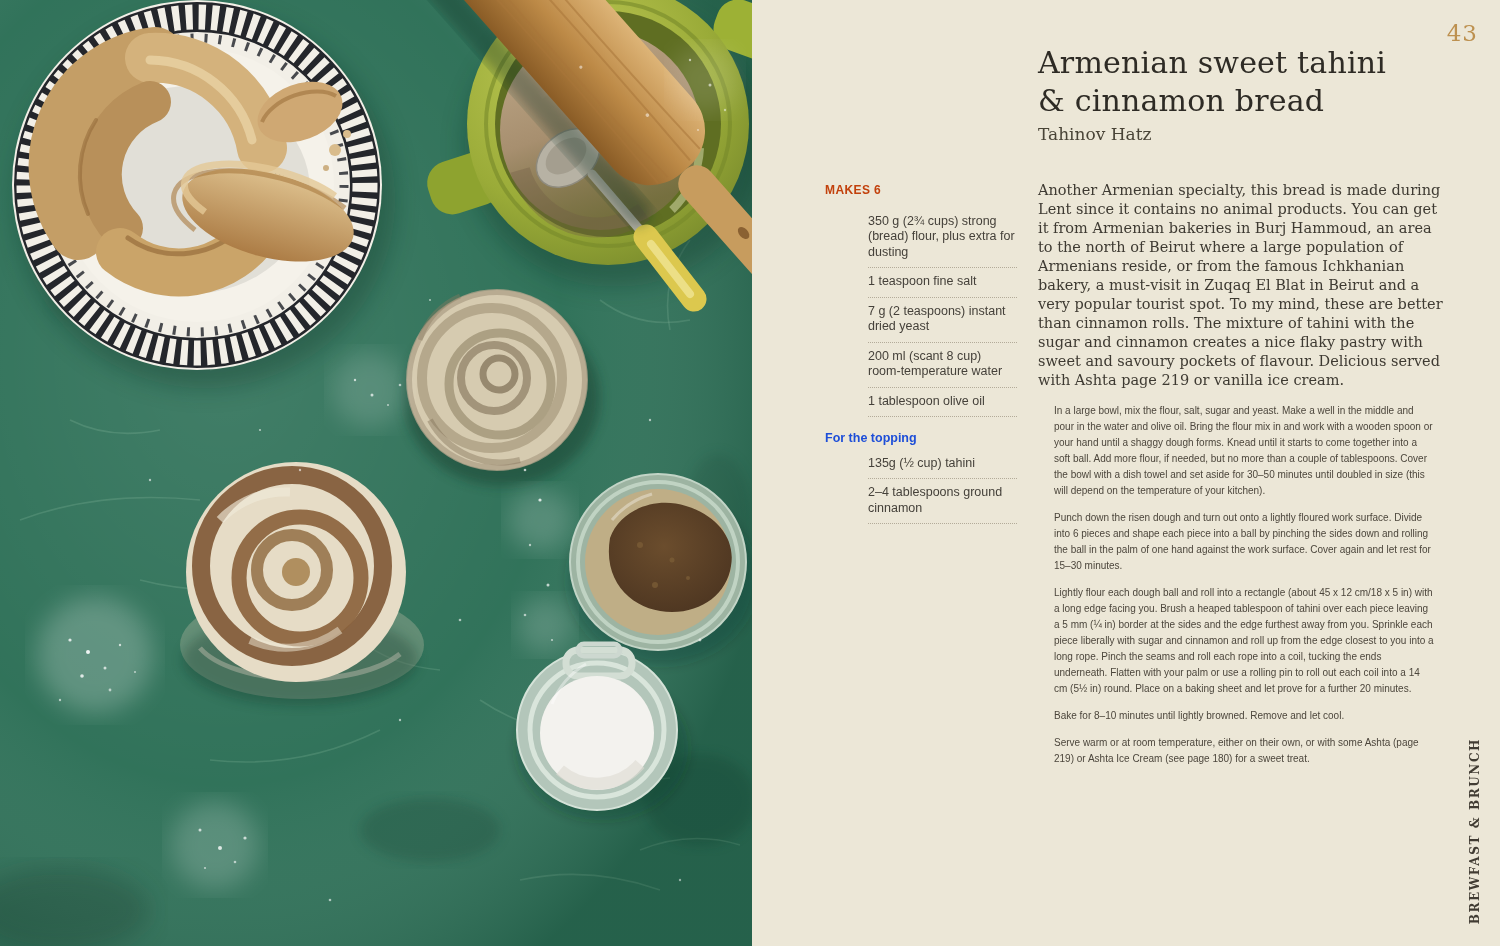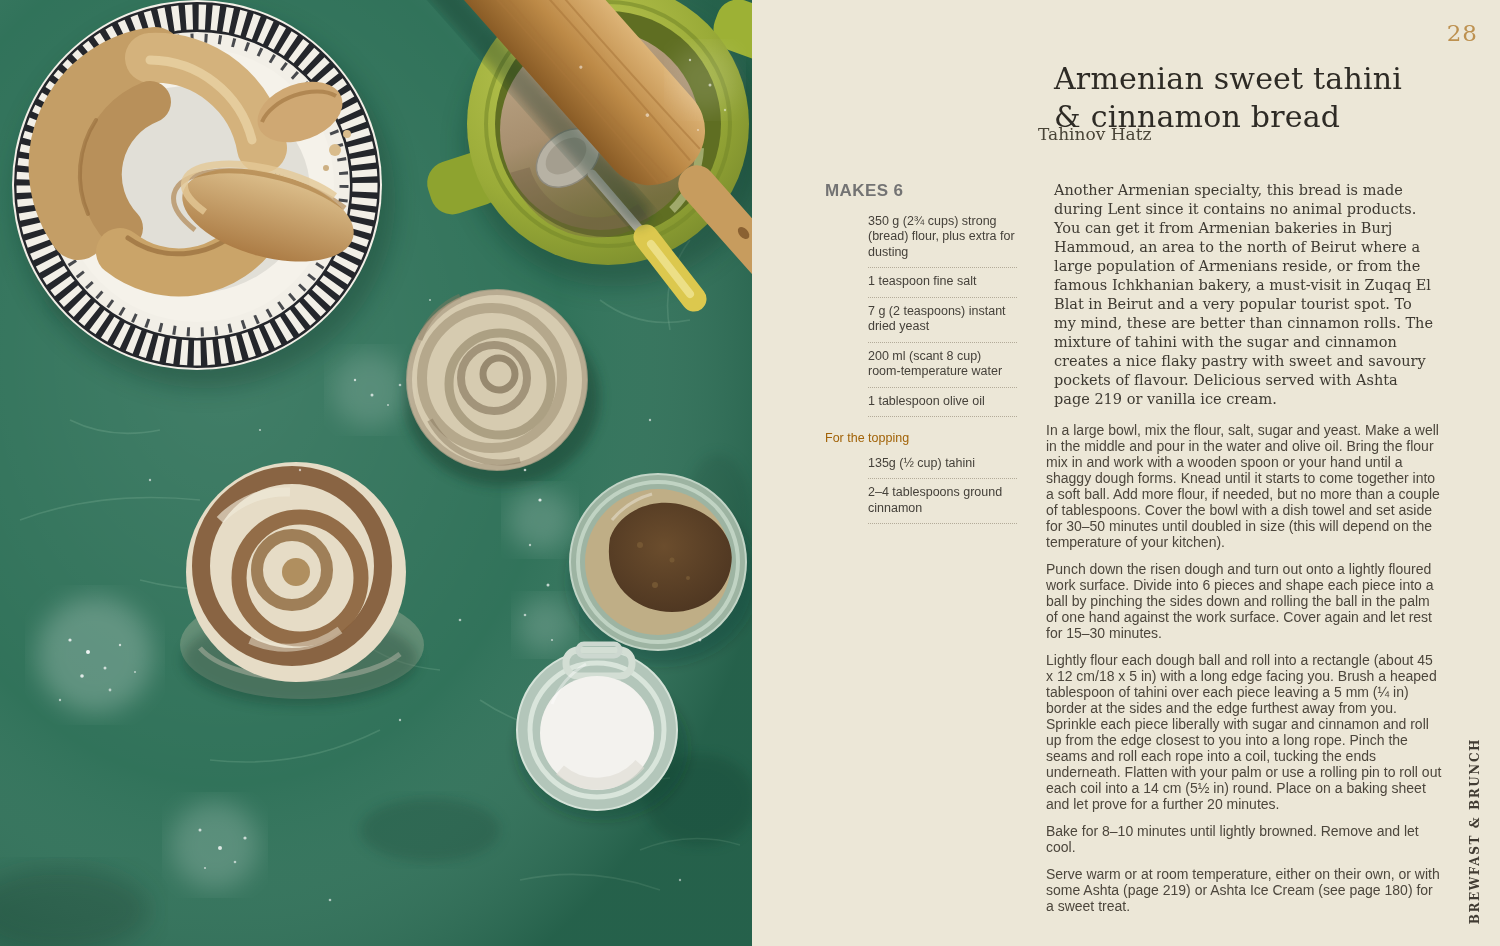--- a/index.html
+++ b/index.html
@@ -2,29 +2,29 @@
 <html><head>
 <meta charset="utf-8">
 <style>
   html,body{margin:0;padding:0;}
   body{width:1500px;height:946px;overflow:hidden;background:#ece7d7;font-family:"Liberation Sans",sans-serif;}
   .spread{display:flex;width:1500px;height:946px;}
   .photo{width:752px;height:946px;flex:0 0 752px;background:#2d7057;}
   .photo svg{display:block;}
   .page{position:relative;width:748px;height:946px;background:#ece7d7;color:#3e3a32;}
   .page-number{position:absolute;top:20px;right:22px;font-family:"DejaVu Serif",serif;font-size:23px;color:#bd9150;letter-spacing:1px;}
-  .title{position:absolute;left:286px;top:44px;margin:16px;font-family:"DejaVu Serif",serif;font-weight:400;font-size:30px;line-height:38px;color:#2e2b25;letter-spacing:.2px;}
+  .title{position:absolute;left:286px;top:44px;margin:0;font-family:"DejaVu Serif",serif;font-weight:400;font-size:30px;line-height:38px;color:#2e2b25;letter-spacing:.2px;}
   .subtitle{position:absolute;left:286px;top:124px;font-family:"DejaVu Serif",serif;font-size:17px;color:#494437;text-align:center;}
   .ingredients{position:absolute;left:73px;top:183px;width:192px;font-size:12.5px;line-height:15.5px;color:#45413a;}
-  .yield{font-weight:bold;font-size:17px;letter-spacing:.4px;color:#737373;padding-bottom:9px;}
+  .yield{font-weight:bold;font-size:12px;letter-spacing:.4px;color:#c2410c;padding-bottom:9px;}
   .ing{padding:6px 0 7px;border-bottom:1px dotted #b3ab99;margin-left:43px;}
-  .topping-label{font-weight:normal;font-size:12.5px;color:#a16207;padding:14px 0 3px;}
+  .topping-label{font-weight:bold;font-size:12.5px;color:#1d4ed8;padding:14px 0 3px;}
   .body-col{position:absolute;left:286px;top:181px;width:412px;}
-  .intro{margin:0 16px 13px;font-family:"DejaVu Serif",serif;font-size:14.5px;line-height:19px;color:#3e3a32;}
-  .step{margin:0 8px 11px;font-size:14px;line-height:16px;color:#4c463c;}
+  .intro{margin:0 0 13px;font-family:"DejaVu Serif",serif;font-size:14.5px;line-height:19px;color:#3e3a32;}
+  .step{margin:0 16px 11px;font-size:10px;line-height:16px;color:#4c463c;}
   .chapter{position:absolute;right:18px;bottom:22px;writing-mode:vertical-rl;transform:rotate(180deg);font-family:"DejaVu Serif",serif;font-size:12px;letter-spacing:1.6px;color:#413c33;font-weight:bold;}
 </style>
 </head>
 <body>
 
 <div class="spread">
 
   <div class="photo">
     <svg width="752" height="946" viewBox="0 0 752 946" xmlns="http://www.w3.org/2000/svg">
       <defs>
@@ -258,21 +258,21 @@
           <circle cx="330" cy="900" r="1.3" opacity="0.6"></circle>
             <circle cx="680" cy="880" r="1.2" opacity="0.5"></circle>
             <circle cx="150" cy="480" r="1.2" opacity="0.6"></circle>
             <circle cx="260" cy="430" r="1.1" opacity="0.6"></circle>
         </g>
       </g>
     </svg>
   </div>
 
   <div class="page">
-    <div class="page-number">28</div>
+    <div class="page-number">43</div>
 
     <h1 class="title"><span>Armenian sweet tahini</span><br><span>&amp; cinnamon bread</span></h1>
     <div class="subtitle">Tahinov Hatz</div>
 
     <div class="ingredients">
       <div class="yield">MAKES 6</div>
       <div class="ing">350 g (2¾ cups) strong (bread) flour, plus extra for dusting</div>
       <div class="ing">1 teaspoon fine salt</div>
       <div class="ing">7 g (2 teaspoons) instant dried yeast</div>
       <div class="ing">200 ml (scant 8 cup) room-temperature water</div>

